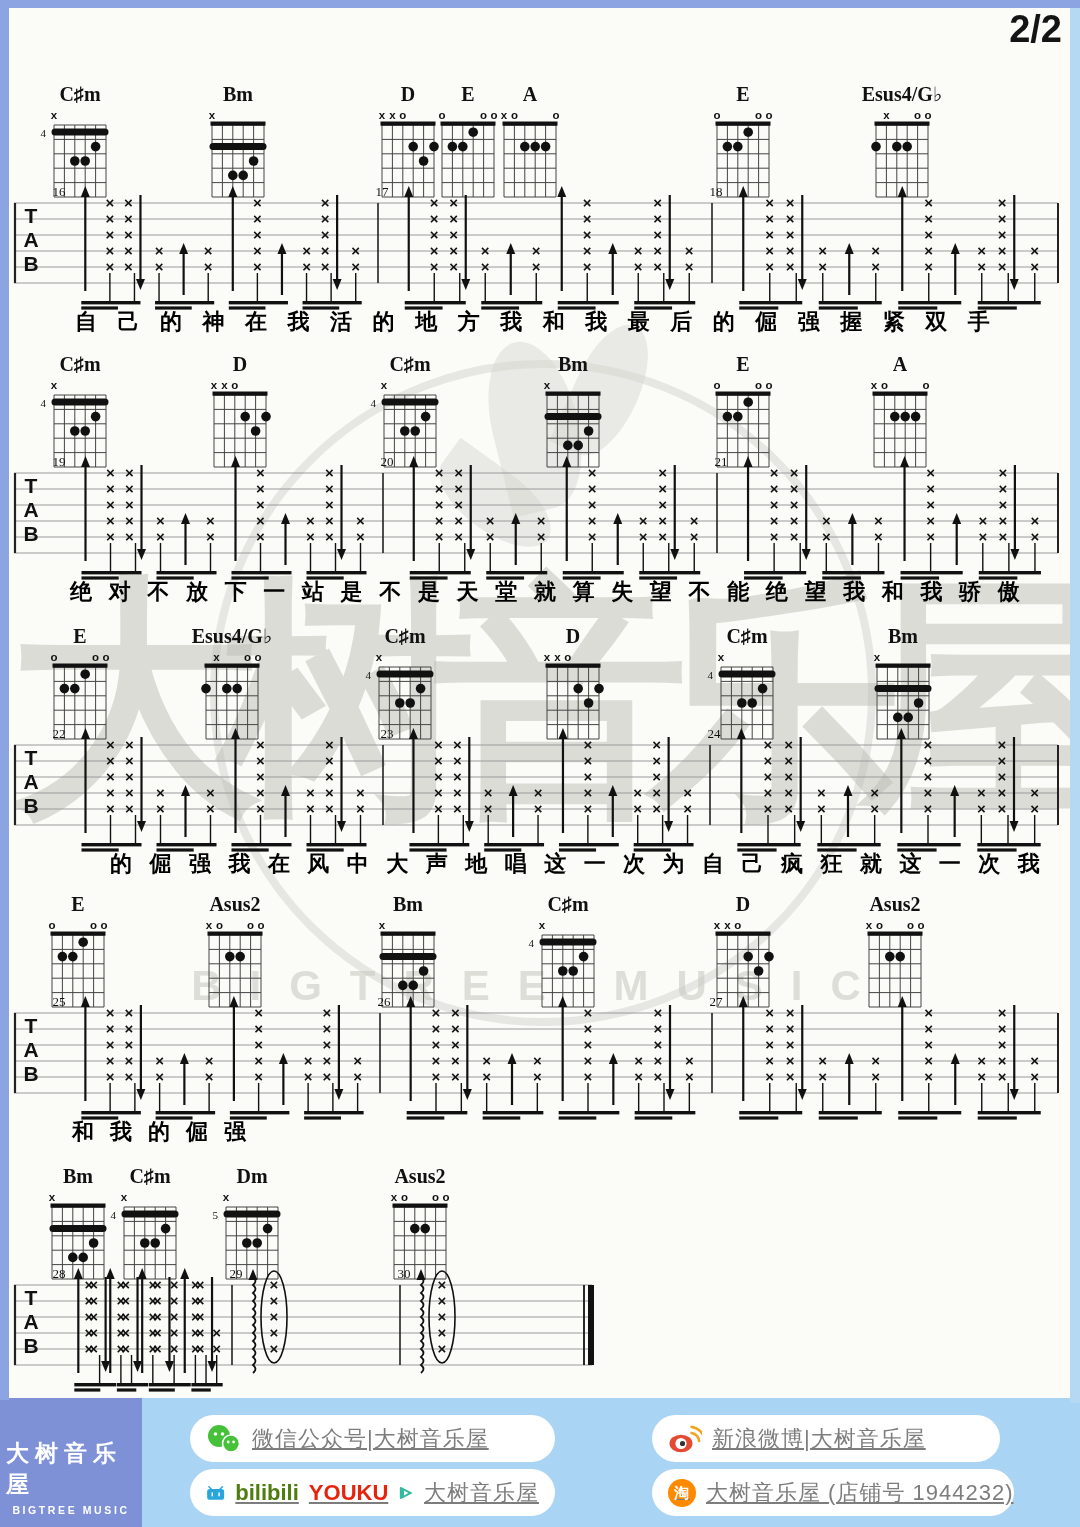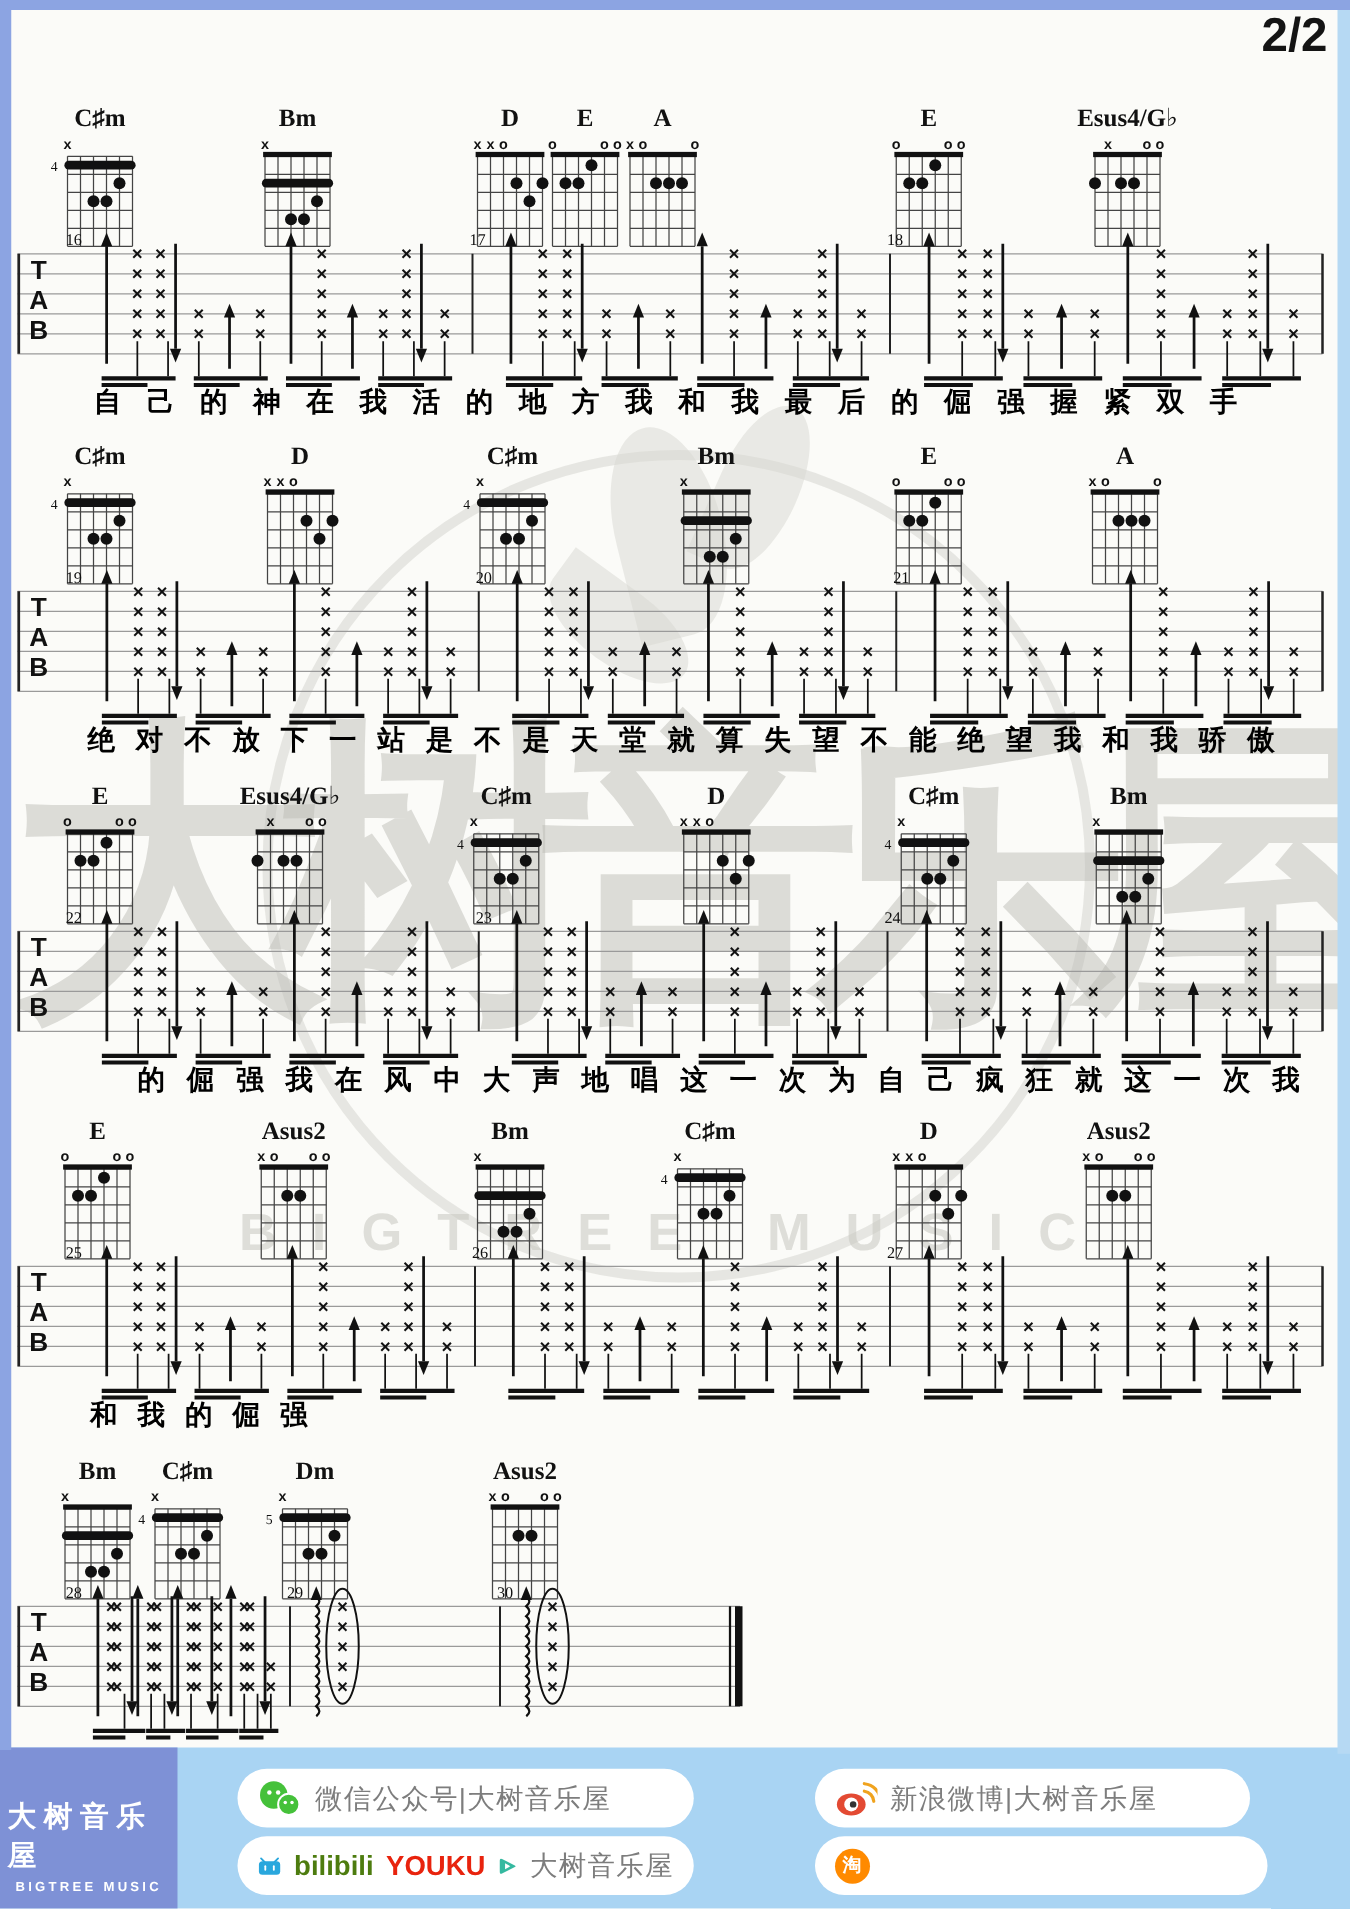--- a/index.html
+++ b/index.html
@@ -26,21 +26,21 @@
   .lyrics-row.justify{justify-content:space-between;}
   .lyrics-row.packed span{margin-right:16px;}
 
   
   .footer{position:absolute;left:0;top:1398px;width:1080px;height:129px;background:#a9d4f3;z-index:5;}
   .logo-box{position:absolute;left:0;top:0;width:142px;height:129px;background:#7e91d6;
             display:flex;flex-direction:column;justify-content:center;align-items:center;color:#fff;}
   .logo-cn{font-size:23px;font-weight:700;letter-spacing:6px;margin-left:6px;margin-top:28px;}
   .logo-en{font-size:10.5px;font-weight:700;letter-spacing:2.6px;margin-top:4px;}
   .pill{position:absolute;height:47px;background:#fff;border-radius:26px;display:flex;align-items:center;
-        gap:10px;padding:0 16px;box-sizing:border-box;color:#7d7d7d;font-size:22px;font-weight:500;letter-spacing:1px;white-space:nowrap;}
+        gap:10px;padding:0 16px;box-sizing:border-box;color:#7d7d7d;font-size:22px;font-weight:500;letter-spacing:1px;white-space:nowrap;text-decoration:underline;}
   .pill-wechat{left:190px;top:17px;width:365px;}
   .pill-video{left:190px;top:71px;width:365px;}
   .pill-weibo{left:652px;top:17px;width:348px;}
   .pill-taobao{left:652px;top:71px;width:362px;}
   .bili-txt{color:#4d7c0f;font-weight:700;letter-spacing:0;}
   .youku-txt{color:#e8230d;font-weight:700;letter-spacing:0;}
   .tb-icon{display:inline-block;width:28px;height:28px;border-radius:50%;background:#ff8a00;color:#fff;
            font-size:15px;font-weight:700;line-height:28px;text-align:center;flex:0 0 auto;}
   .page-num{position:absolute;right:18px;top:8px;font-size:38px;font-weight:600;color:#141414;z-index:6;}
 </style>
@@ -1586,20 +1586,21 @@
         <circle cx="13" cy="19.5" r="5.6" fill="#fff"></circle>
         <circle cx="14.5" cy="19.5" r="2.6" fill="#333"></circle>
         <path d="M23.5 9 a8.5 8.5 0 0 1 7.5 8" stroke="#f0a31e" stroke-width="2.6" fill="none" stroke-linecap="round"></path>
         <path d="M23.5 3 a14.5 14.5 0 0 1 13 13.5" stroke="#f0a31e" stroke-width="2.6" fill="none" stroke-linecap="round"></path>
       </svg>
       <span>新浪微博|大树音乐屋</span>
     </div>
 
     <div class="pill pill-taobao">
       <span class="tb-icon">淘</span>
+      <span>大树音乐屋 (店铺号 1944232)</span>
     </div>
   </div>
 
   <div class="page-num">2/2</div>
 <div class="lyrics-row justify" style="left: 75px; top: 311px; width: 915px;">
       <span>自</span>
       <span>己</span>
       <span>的</span>
       <span>神</span>
       <span>在</span>

